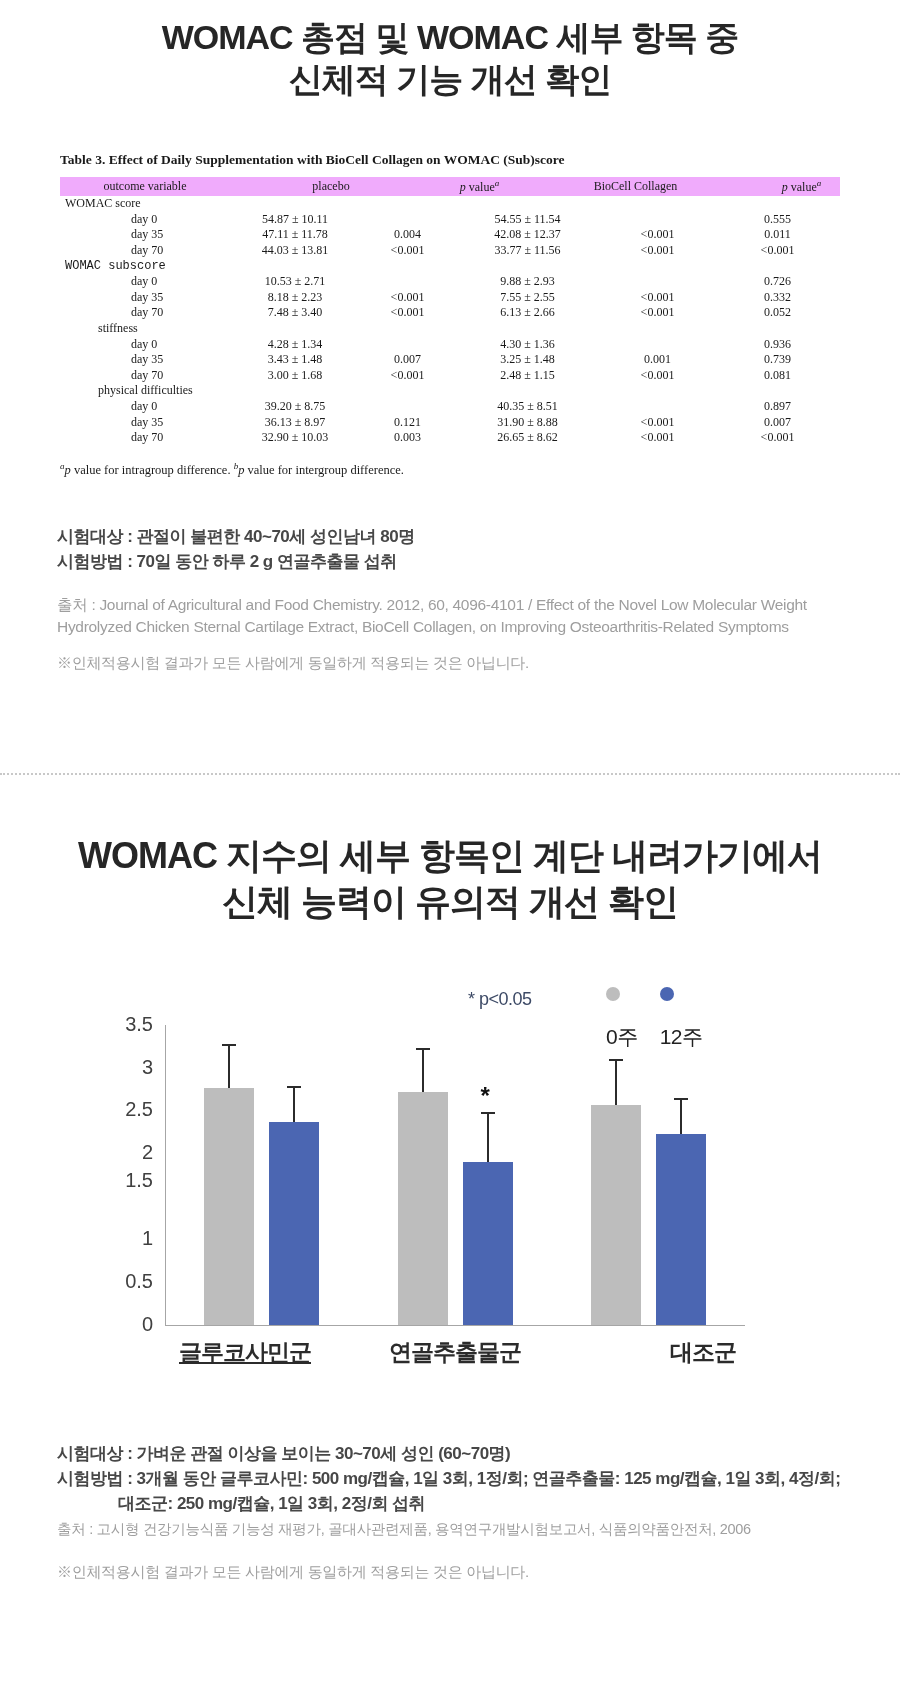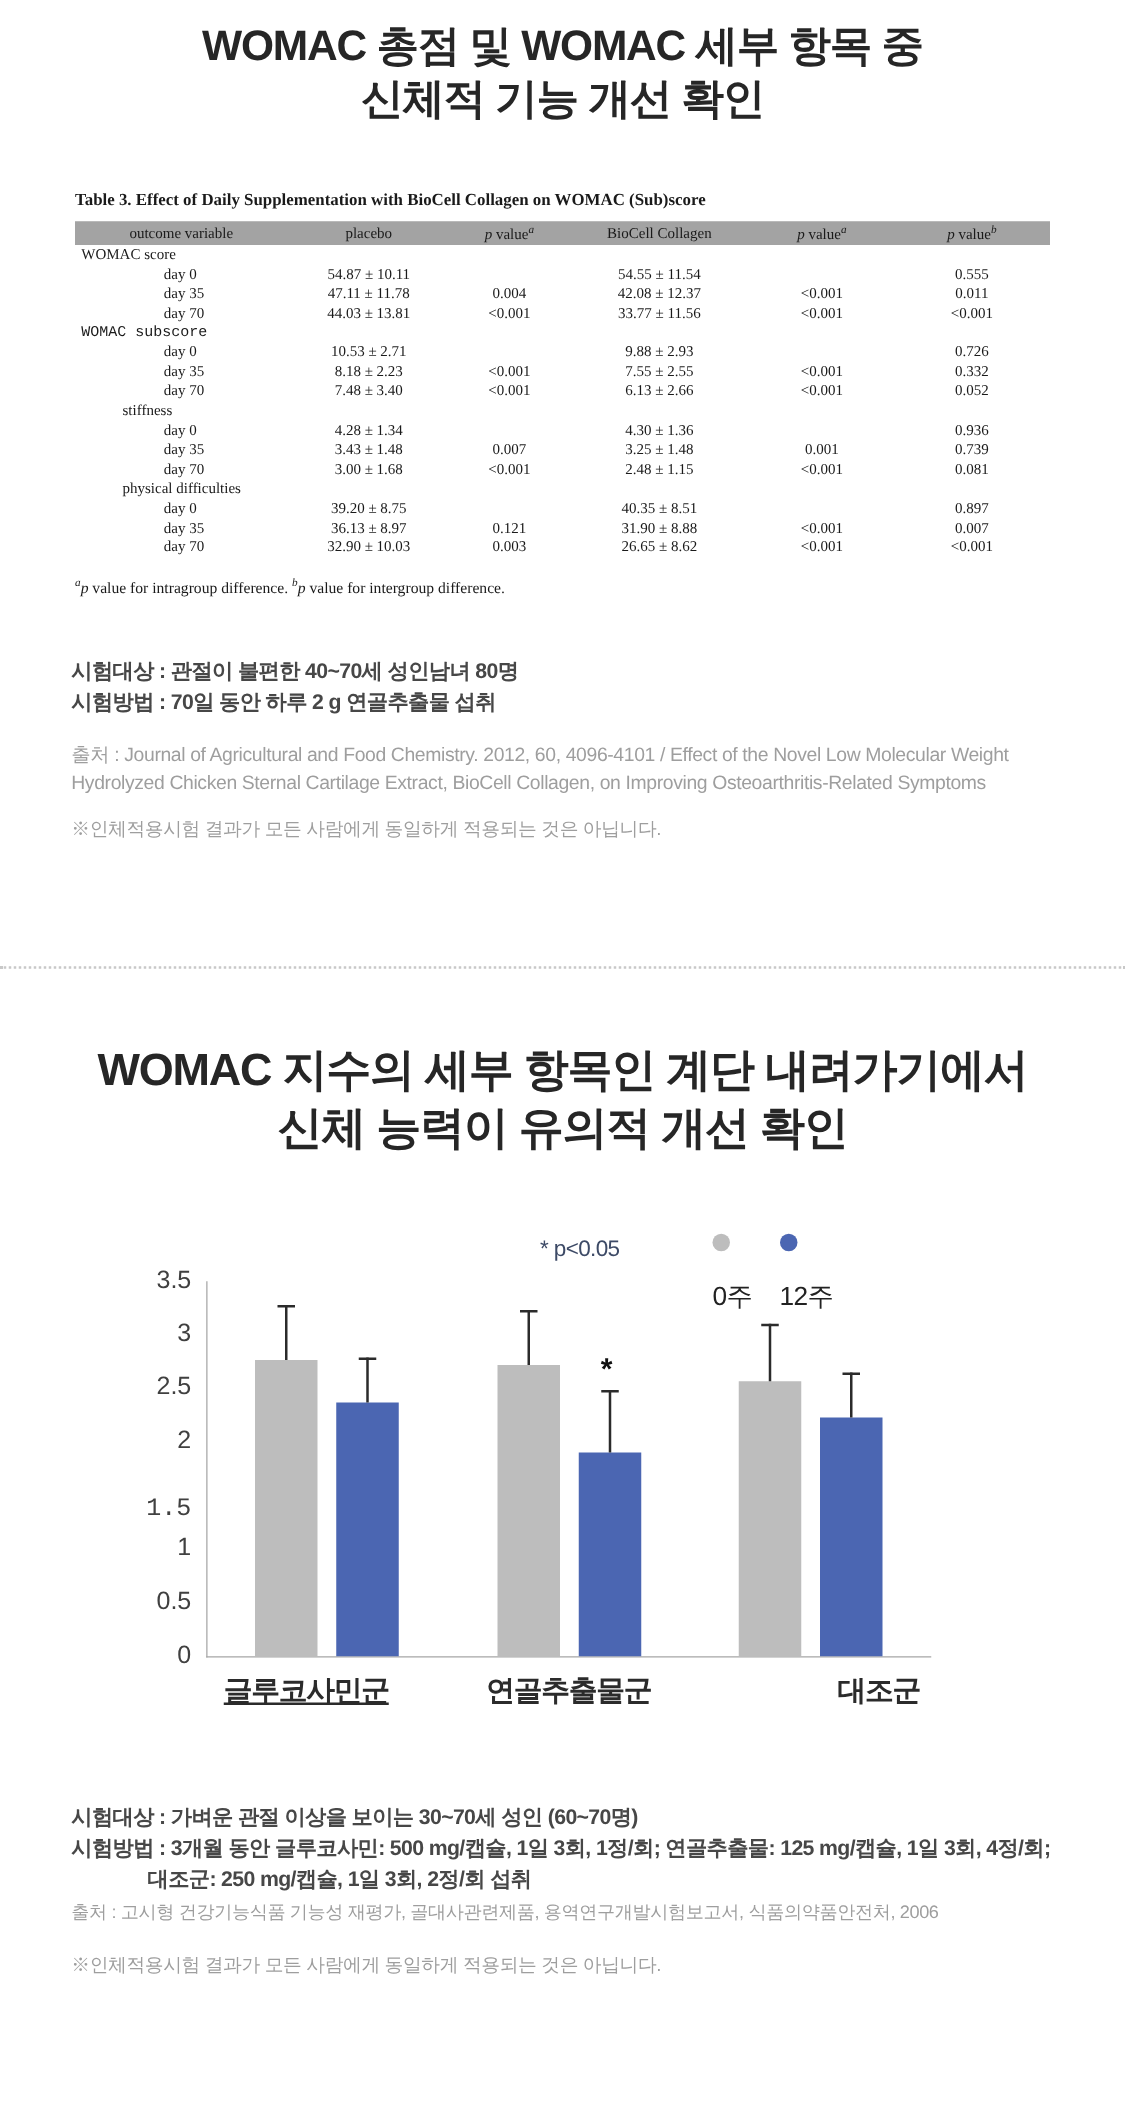--- a/index.html
+++ b/index.html
@@ -7,35 +7,35 @@
         font-family:"Liberation Sans",sans-serif;}
   
   .big-title{margin-top:0;text-align:center;font-weight:bold;color:#262626;
              font-size:34px;line-height:42px;letter-spacing:-1px;}
   .big-title.first{padding-top:16px;}
   .big-title.second{font-size:36px;line-height:46px;}
   
   .table-wrap{width:780px;margin:52px auto 0 60px;font-family:"Liberation Serif",serif;color:#1a1a1a;}
   .table-title{font-size:13.5px;font-weight:bold;margin-bottom:9px;}
   .tr{display:grid;grid-template-columns:170px 130px 95px 145px 115px 125px;}
-  .tr.head{background:#a3a3a3;height:19px;align-items:center;}
+  .tr.head{background:#f0abfc;height:19px;align-items:center;gap:36px;}
   .tr.body-row{height:15.6px;align-items:center;}
   .th,.td{font-size:12px;text-align:center;white-space:nowrap;}
   .td.lab{text-align:left;}
   sup{font-size:9px;}
   .footnote{font-size:12.5px;margin-top:15px;font-family:"Liberation Serif",serif;color:#1a1a1a;}
   
   .bold-block{margin:46px 0 0 57px;font-size:17px;font-weight:bold;color:#474747;
               line-height:25px;letter-spacing:-0.5px;}
   .gray-block{margin:20px 0 0 57px;font-size:15.5px;color:#9e9e9e;line-height:22px;letter-spacing:-0.3px;}
   .disclaimer{margin:16px 0 0 57px;font-size:15px;color:#9e9e9e;letter-spacing:-0.3px;}
   .divider{margin-top:100px;border-top:2px dotted #c8c8c8;height:0;width:100%;}
   .second{margin-top:58px;}
   
-  .legend-row{position:relative;height:30px;margin-top:60px;}
+  .legend-row{position:relative;height:30px;margin-top:60px;margin-left:36px;}
   .sig-note{position:absolute;left:432px;top:4px;font-size:18px;color:#3d4a66;letter-spacing:-0.5px;}
   .legend{position:absolute;left:570px;top:2px;display:flex;gap:22px;align-items:center;}
   .legend-item{display:flex;align-items:flex-start;gap:22px;flex-direction:column;}
   .legend-dot{width:14px;height:14px;border-radius:50%;display:inline-block;}
   .legend-label{font-size:21px;color:#222;letter-spacing:-0.5px;}
   .chart{position:relative;width:800px;height:350px;margin:10px 0 0 50px;}
   .axis-y{position:absolute;left:115px;top:0;width:1px;height:301px;background:#a6a6a6;}
   .axis-x{position:absolute;left:115px;top:300px;width:580px;height:1px;background:#a6a6a6;}
   .ytick{position:absolute;width:100px;text-align:right;font-size:20px;color:#404040;}
   .bar{position:absolute;}
@@ -237,21 +237,21 @@
       </div>
   </div>
 
   <div class="chart" id="bar-chart">
     <div class="axis-y"></div>
     <div class="axis-x"></div>
   <div class="ytick" style="right: 697px; top: -12px;">3.5</div>
       <div class="ytick" style="right: 697px; top: 30.8571px;">3</div>
       <div class="ytick" style="right: 697px; top: 73.7143px;">2.5</div>
       <div class="ytick" style="right: 697px; top: 116.571px;">2</div>
-      <div class="ytick" style="right: 697px; top: 171px; font-family: Liberation Mono, monospace;">1.5</div>
+      <div class="ytick" style="right: 697px; top: 144px;">1.5</div>
       <div class="ytick" style="right: 697px; top: 202.286px;">1</div>
       <div class="ytick" style="right: 697px; top: 245.143px;">0.5</div>
       <div class="ytick" style="right: 697px; top: 288px;">0</div>
       <div class="bar" style="left: 154.167px; top: 63.4286px; width: 50px; height: 236.571px; background: rgb(189, 189, 189);"></div>
       <div class="err-line" style="left: 178.167px; top: 18.8571px; height: 44.5714px;"></div>
       <div class="err-cap" style="left: 172.167px; top: 18.8571px;"></div>
       <div class="bar" style="left: 219.167px; top: 97.7143px; width: 50px; height: 202.286px; background: rgb(75, 102, 178);"></div>
       <div class="err-line" style="left: 243.167px; top: 60.8571px; height: 36.8571px;"></div>
       <div class="err-cap" style="left: 237.167px; top: 60.8571px;"></div>
       <div class="cat-label" style="left: 195px; text-decoration: underline;">글루코사민군</div>

